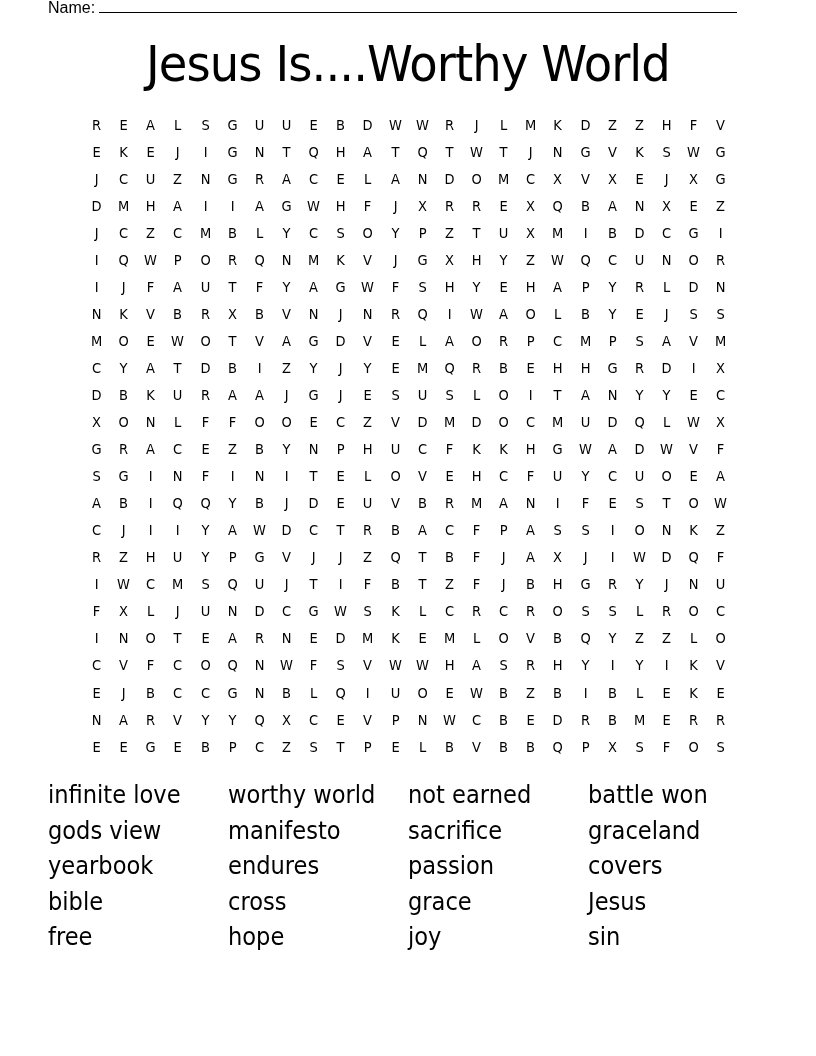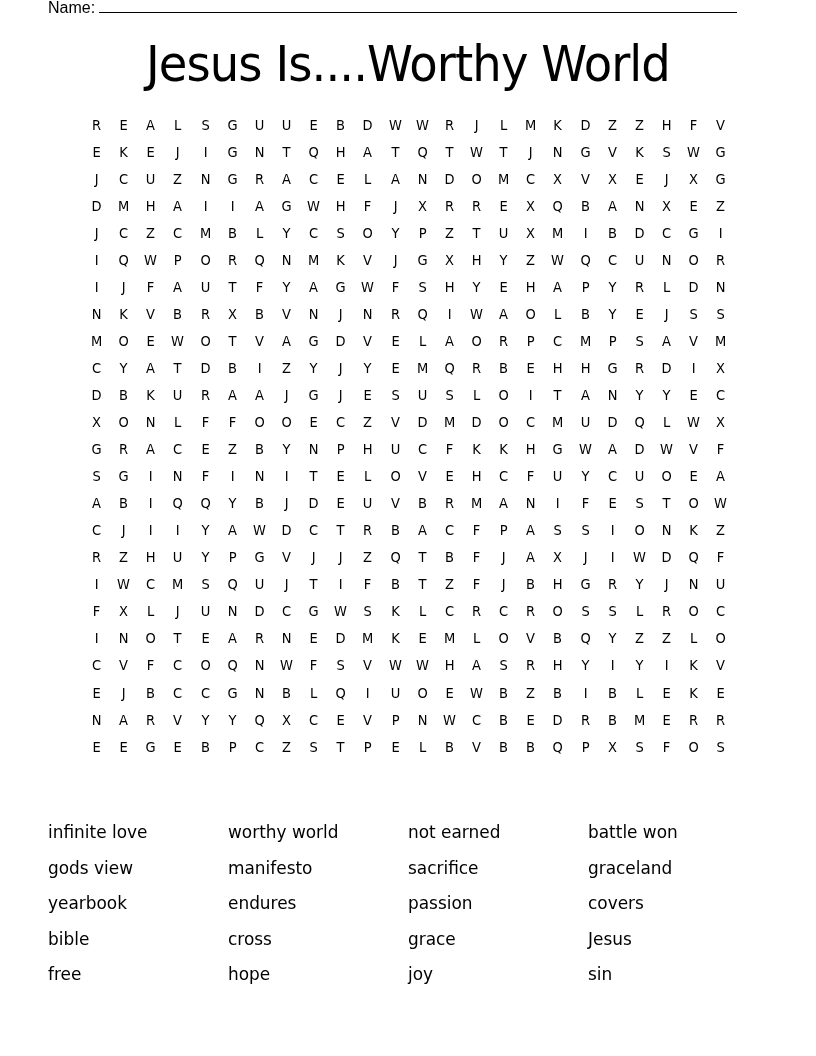--- a/index.html
+++ b/index.html
@@ -56,26 +56,26 @@
     }
     .cell {
       display: flex;
       align-items: center;
       justify-content: center;
       transform: scaleX(0.9);
     }
     .wordlist {
       position: absolute;
       left: 48px;
-      top: 814px;
+      top: 778px;
       display: grid;
       grid-template-columns: 180px 180px 180px 180px;
       grid-auto-rows: 35.5px;
       font-family: "DejaVu Sans", sans-serif;
-      font-size: 18px;
+      font-size: 24px;
     }
     .word {
       white-space: nowrap;
       line-height: 35px;
       transform: scaleX(0.94);
       transform-origin: left center;
     }
   </style>
 </head>
 <body>

